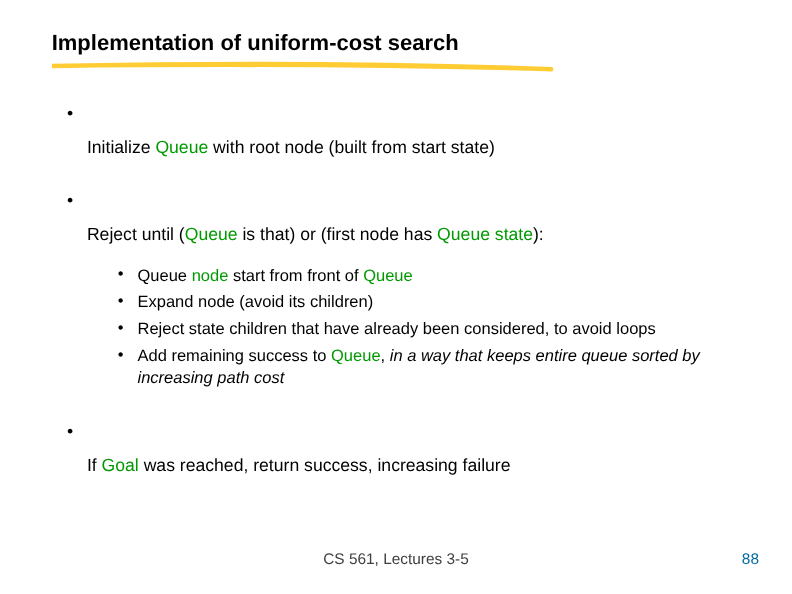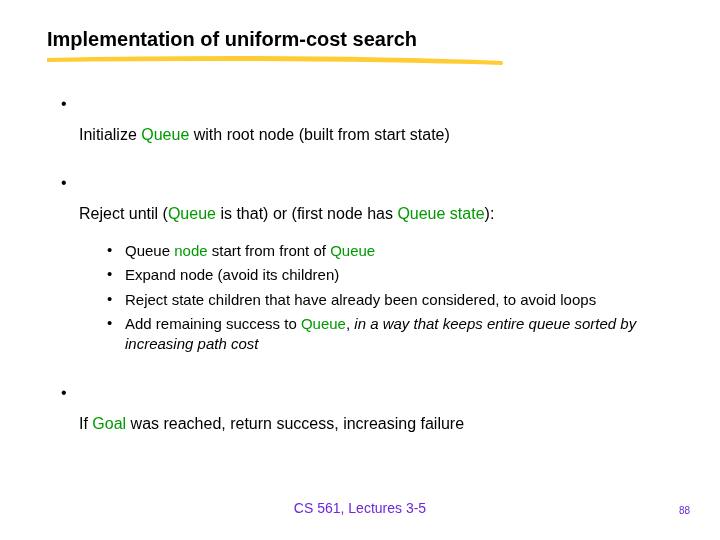--- a/index.html
+++ b/index.html
@@ -74,28 +74,28 @@
   .italic {
     font-style: italic;
   }
   .footer {
     position: absolute;
     bottom: 24px;
     left: 0;
     width: 100%;
     text-align: center;
     font-size: 14px;
-    color: #6d28d9;
+    color: #404040;
   }
   .pagenum {
     position: absolute;
     bottom: 24px;
     right: 30px;
-    font-size: 10px;
-    color: #6d28d9;
+    font-size: 14px;
+    color: #0369a1;
   }
 </style>
 </head>
 <body>
 
 <div class="slide">
 
   <div class="title">Implementation of uniform-cost search</div>
 
   <div class="underline-swoosh">

